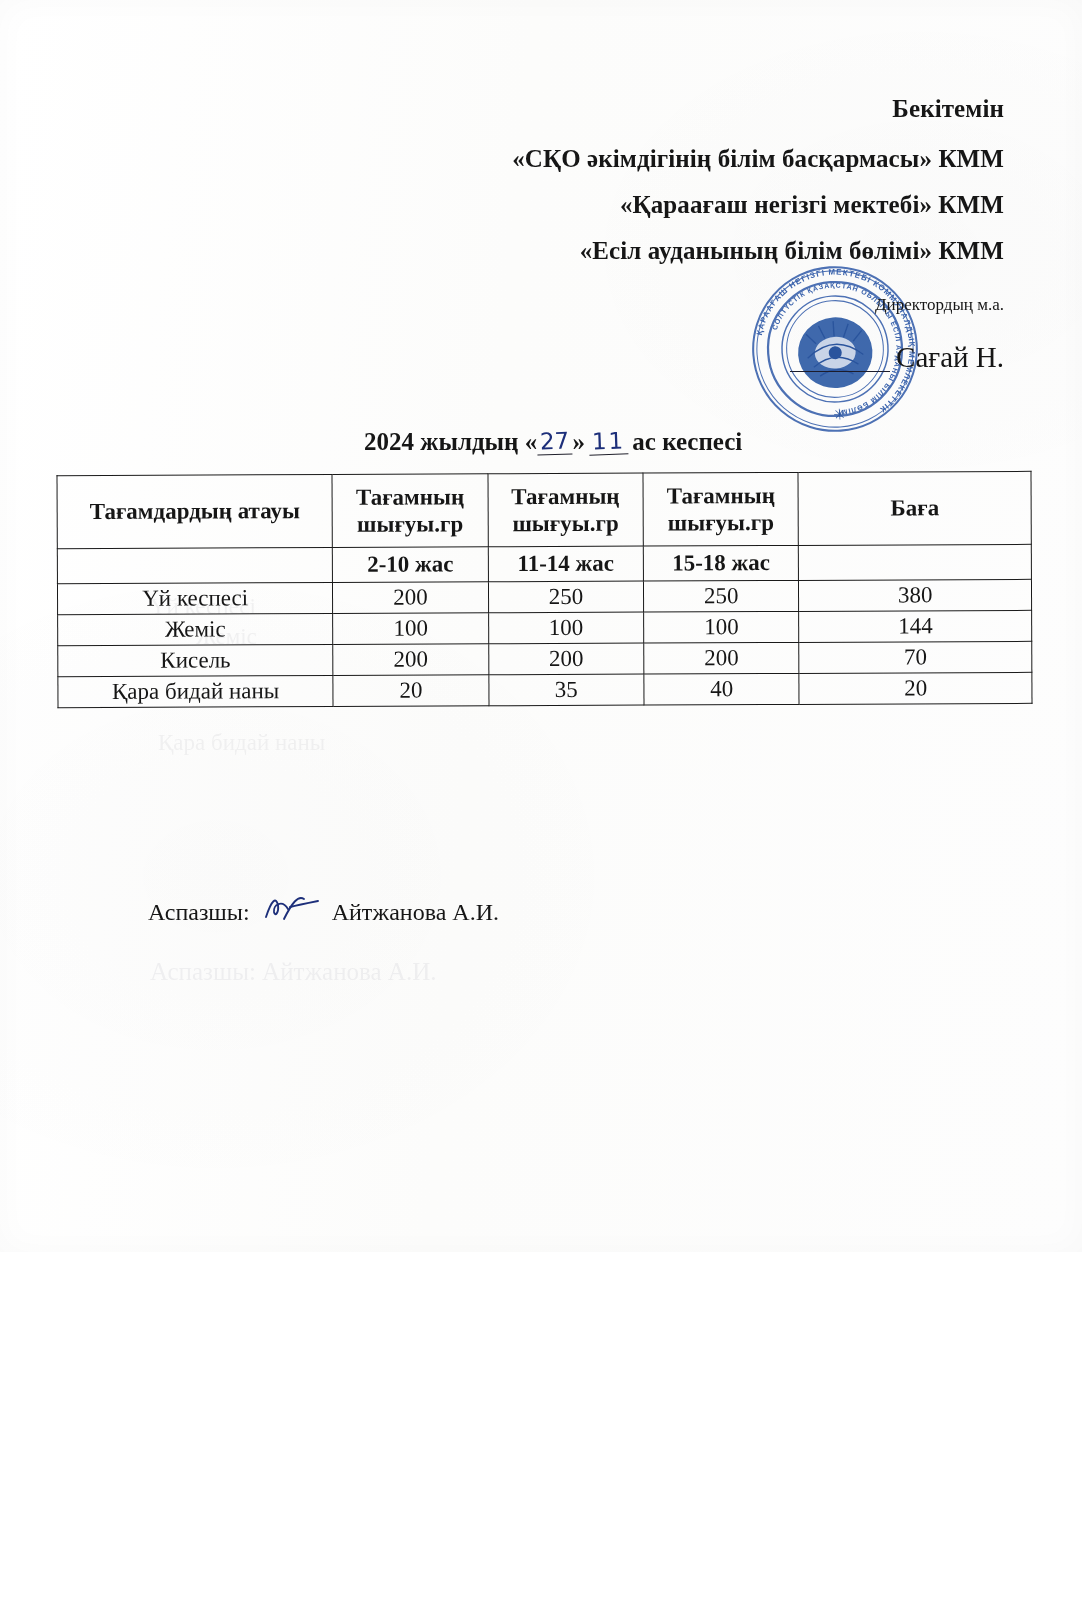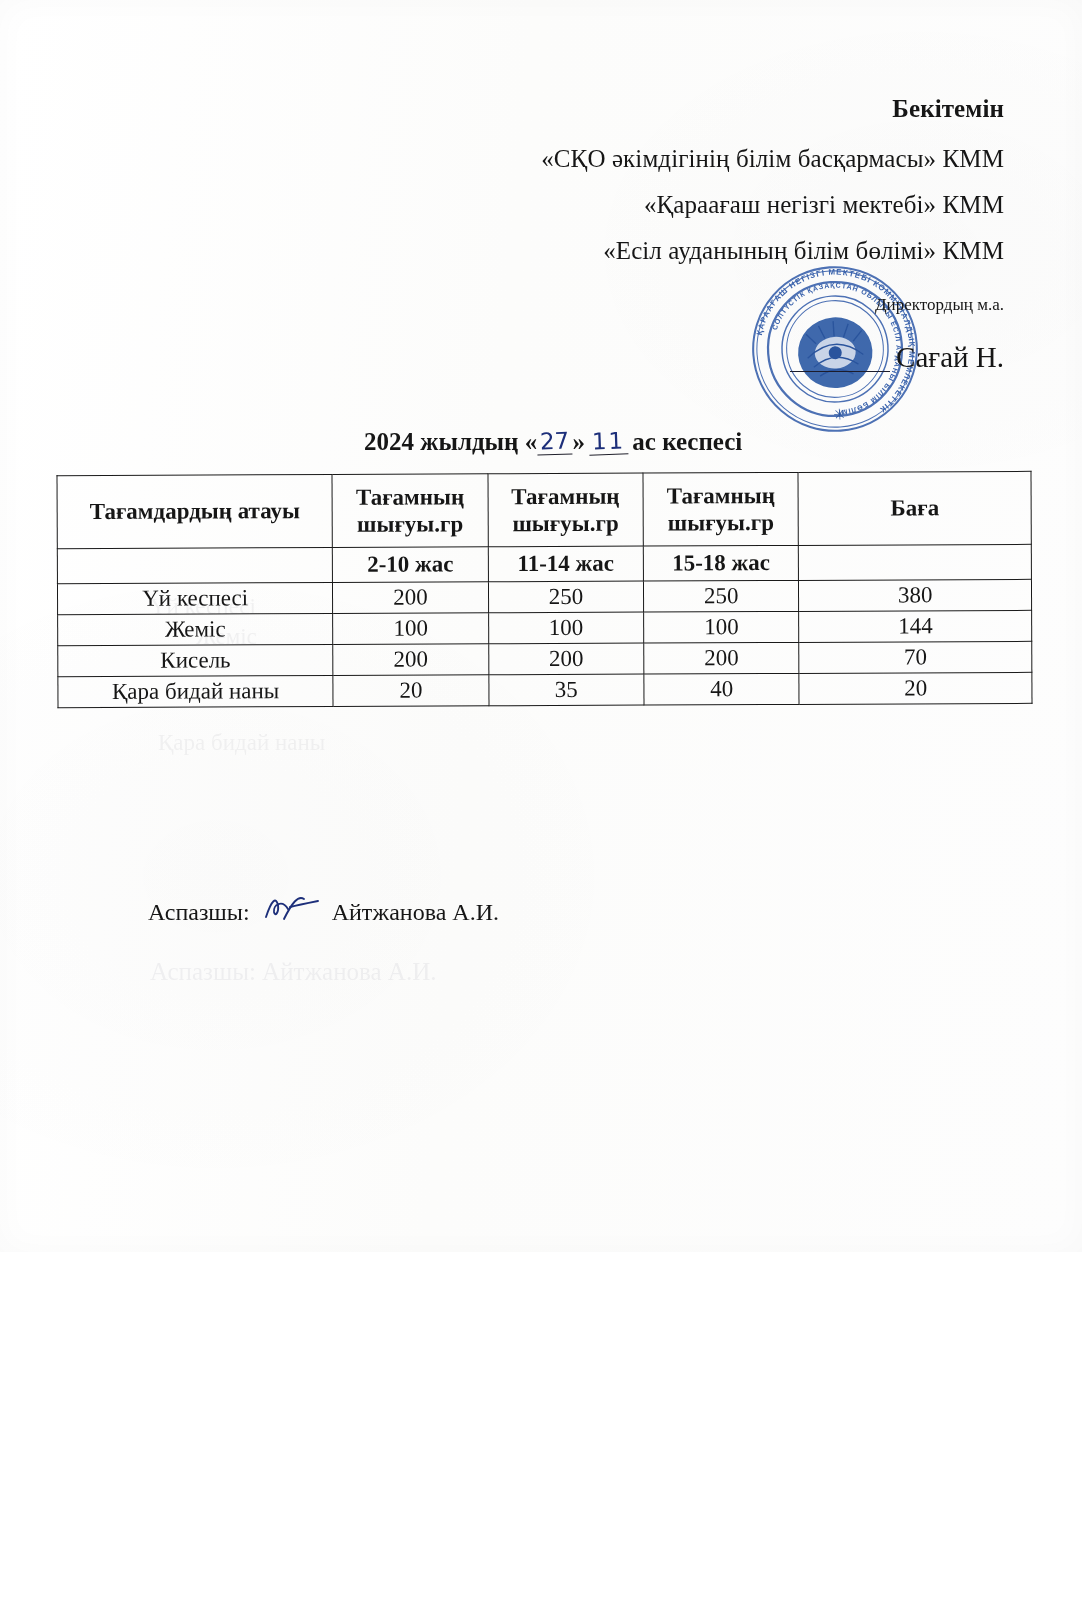--- a/index.html
+++ b/index.html
@@ -42,21 +42,21 @@
     line-height: 1.0;
   }
   .hdr-line {
     font-size: 25px;
     font-weight: bold;
     letter-spacing: 0.1px;
     white-space: nowrap;
     margin-bottom: 21px;
   }
   .hdr-line.reg {
-    font-weight: normal;
+    font-weight: bold;
   }
   .hdr-approve { margin-bottom: 25px; }
 
   .sig-role {
     position: absolute;
     top: 295px;
     right: 78px;
     font-size: 17px;
     white-space: nowrap;
     z-index: 4;

